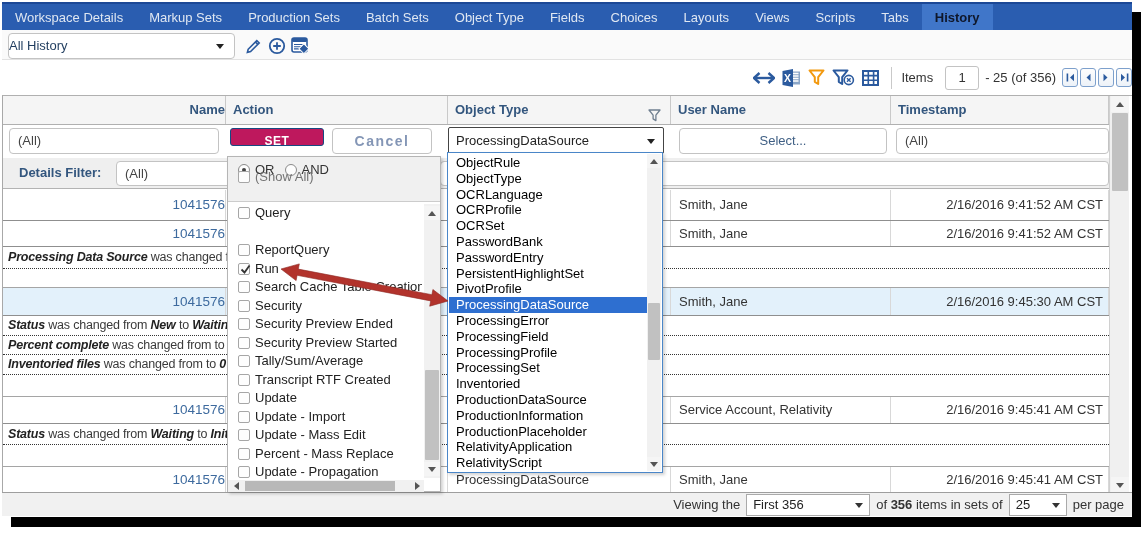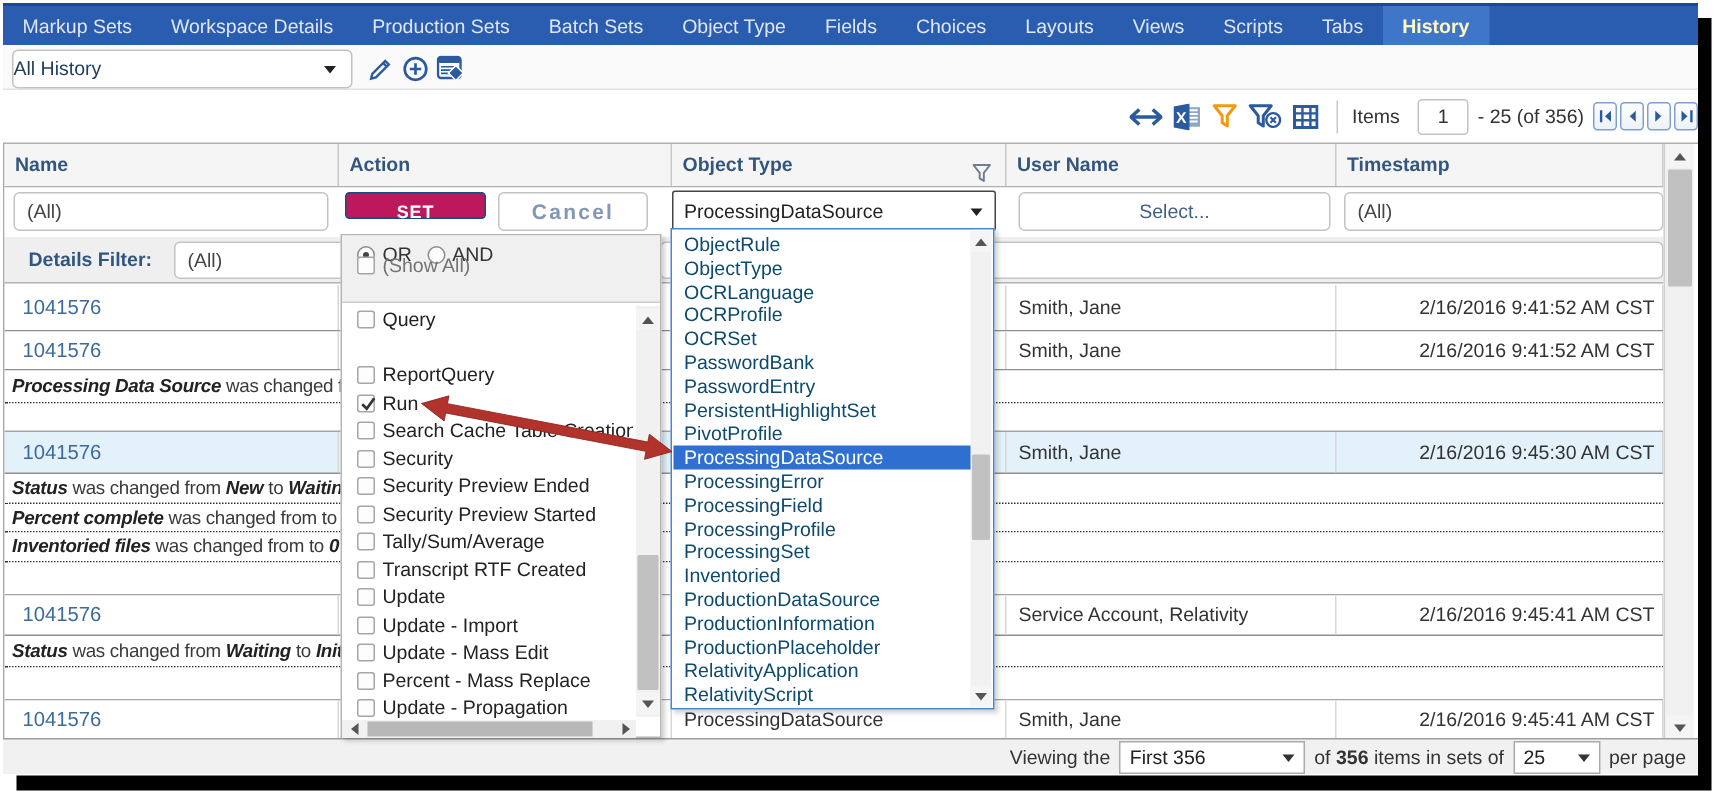--- a/index.html
+++ b/index.html
@@ -7,21 +7,21 @@
     font-family:"Liberation Sans", sans-serif; }
   #stage { position:relative; width:1148px; height:533px; background:#fff; }
   #app-window { position:absolute; left:2px; top:2px; width:1130px; height:515px;
     background:#fff; box-shadow:9px 10px 0 0 #000; }
 
   
   #navbar { position:absolute; left:0; top:0; width:1130px; height:28px;
     background:#2a5db0; border-top:2px solid #1c4896; display:flex; align-items:stretch; }
   .nav-tab { display:flex; align-items:center; padding:0 13px; font-size:13px;
     color:#dfe7f2; white-space:nowrap; cursor:pointer; }
-  .nav-tab.active { background:#4076c9; color:#fef9c3; font-weight:bold; }
+  .nav-tab.active { background:#4076c9; color:#0f172a; font-weight:bold; }
 
   
   #viewbar { position:absolute; left:0; top:28px; width:1130px; height:30px;
     background:#fafafa; border-bottom:1px solid #e2e2e2; }
   #view-select { position:absolute; left:6px; top:3px; width:227px; height:26px;
     background:#fff; border:1px solid #c3c3c3; border-radius:4px;
     font-size:13px; color:#1f3c5e; line-height:24px; padding-left:0; }
   #view-select .dd-arrow { position:absolute; right:10px; top:10px; }
   .dd-arrow { width:0; height:0; border-left:4px solid transparent;
     border-right:4px solid transparent; border-top:5px solid #222; }
@@ -38,21 +38,21 @@
     text-align:center; font-size:13px; color:#333; font-family:inherit; margin-left:12px; }
   #range-text { font-size:13px; color:#333; margin:0 4px 0 6px; white-space:nowrap; }
   .pg-btn { width:16px; height:19px; border:1px solid #7da0cc; border-radius:3px;
     background:linear-gradient(#fdfdfd,#edf2f8); margin-left:2px; display:flex;
     align-items:center; justify-content:center; cursor:pointer; }
 
   
   #grid { position:absolute; left:0; top:93px; width:1130px; height:397px;
     border-top:1px solid #b0b0b0; border-left:1px solid #a8a8a8; background:#fff; }
   .gcell { position:absolute; top:0; height:100%; border-right:1px solid #d8d8d8; }
-  .c0 { left:0;    width:223px; }
+  .c0 { left:0;    width:223px;text-align:right; }
   .c1 { left:223px; width:222px; }
   .c2 { left:445px; width:223px; }
   .c3 { left:668px; width:220px; }
   .c4 { left:888px; width:218px; }
   #grid-header { position:absolute; left:0; top:0; width:1106px; height:29px;
     background:#f5f5f5; border-bottom:1px solid #b0b0b0; }
   #grid-header .gcell { border-right:1px solid #c9c9c9; font-size:13px; font-weight:bold;
     color:#33567e; line-height:28px; padding-left:7px; }
   #col-filter-icon { position:absolute; right:9px; top:8px; }
 
@@ -147,39 +147,39 @@
   #ap-vsb { position:absolute; left:196px; top:47px; width:16px; height:274px; background:#f1f1f1; }
   #ap-vsb .sb-btn { width:16px; left:0; height:14px; }
   #ap-hsb { position:absolute; left:0; top:323px; width:196px; height:12px; background:#f1f1f1; }
   #ap-hsb .hthumb { position:absolute; left:17px; top:1px; width:150px; height:10px; background:#b8b8b8; }
   #ap-hsb .hbtn { position:absolute; top:0; width:14px; height:12px; display:flex;
     align-items:center; justify-content:center; }
 
   
   #objtype-dropdown { position:absolute; left:445px; top:150px; width:216px; height:321px;
     background:#fff; border:1px solid #4a86c8; box-shadow:2px 2px 3px rgba(0,0,0,.18); z-index:5; }
-  .od-item { position:absolute; left:1px; width:199px; font-size:13px; color:#0c4a6e;
+  .od-item { position:absolute; left:1px; width:199px; font-size:13px; color:#000000;
     line-height:15.8px; padding-left:7px; white-space:nowrap; cursor:pointer; }
   .od-item.sel { background:#2e6fd0; color:#fff; }
   #od-vsb { position:absolute; right:1px; top:1px; width:14px; height:317px; background:#f1f1f1; }
   #od-vsb .sb-btn { width:14px; left:0; height:14px; }
   #od-vsb .sb-thumb { left:1px; width:12px; }
 
   
   #annotation-arrow { position:absolute; left:270px; top:255px; z-index:9; }
 </style>
 </head>
 <body>
 
 <div id="stage">
   <div id="app-window">
 
     <div id="navbar">
+        <div class="nav-tab">Workspace Details</div>
         <div class="nav-tab">Markup Sets</div>
-        <div class="nav-tab">Workspace Details</div>
         <div class="nav-tab">Production Sets</div>
         <div class="nav-tab">Batch Sets</div>
         <div class="nav-tab">Object Type</div>
         <div class="nav-tab">Fields</div>
         <div class="nav-tab">Choices</div>
         <div class="nav-tab">Layouts</div>
         <div class="nav-tab">Views</div>
         <div class="nav-tab">Scripts</div>
         <div class="nav-tab">Tabs</div>
         <div class="nav-tab active">History</div>

